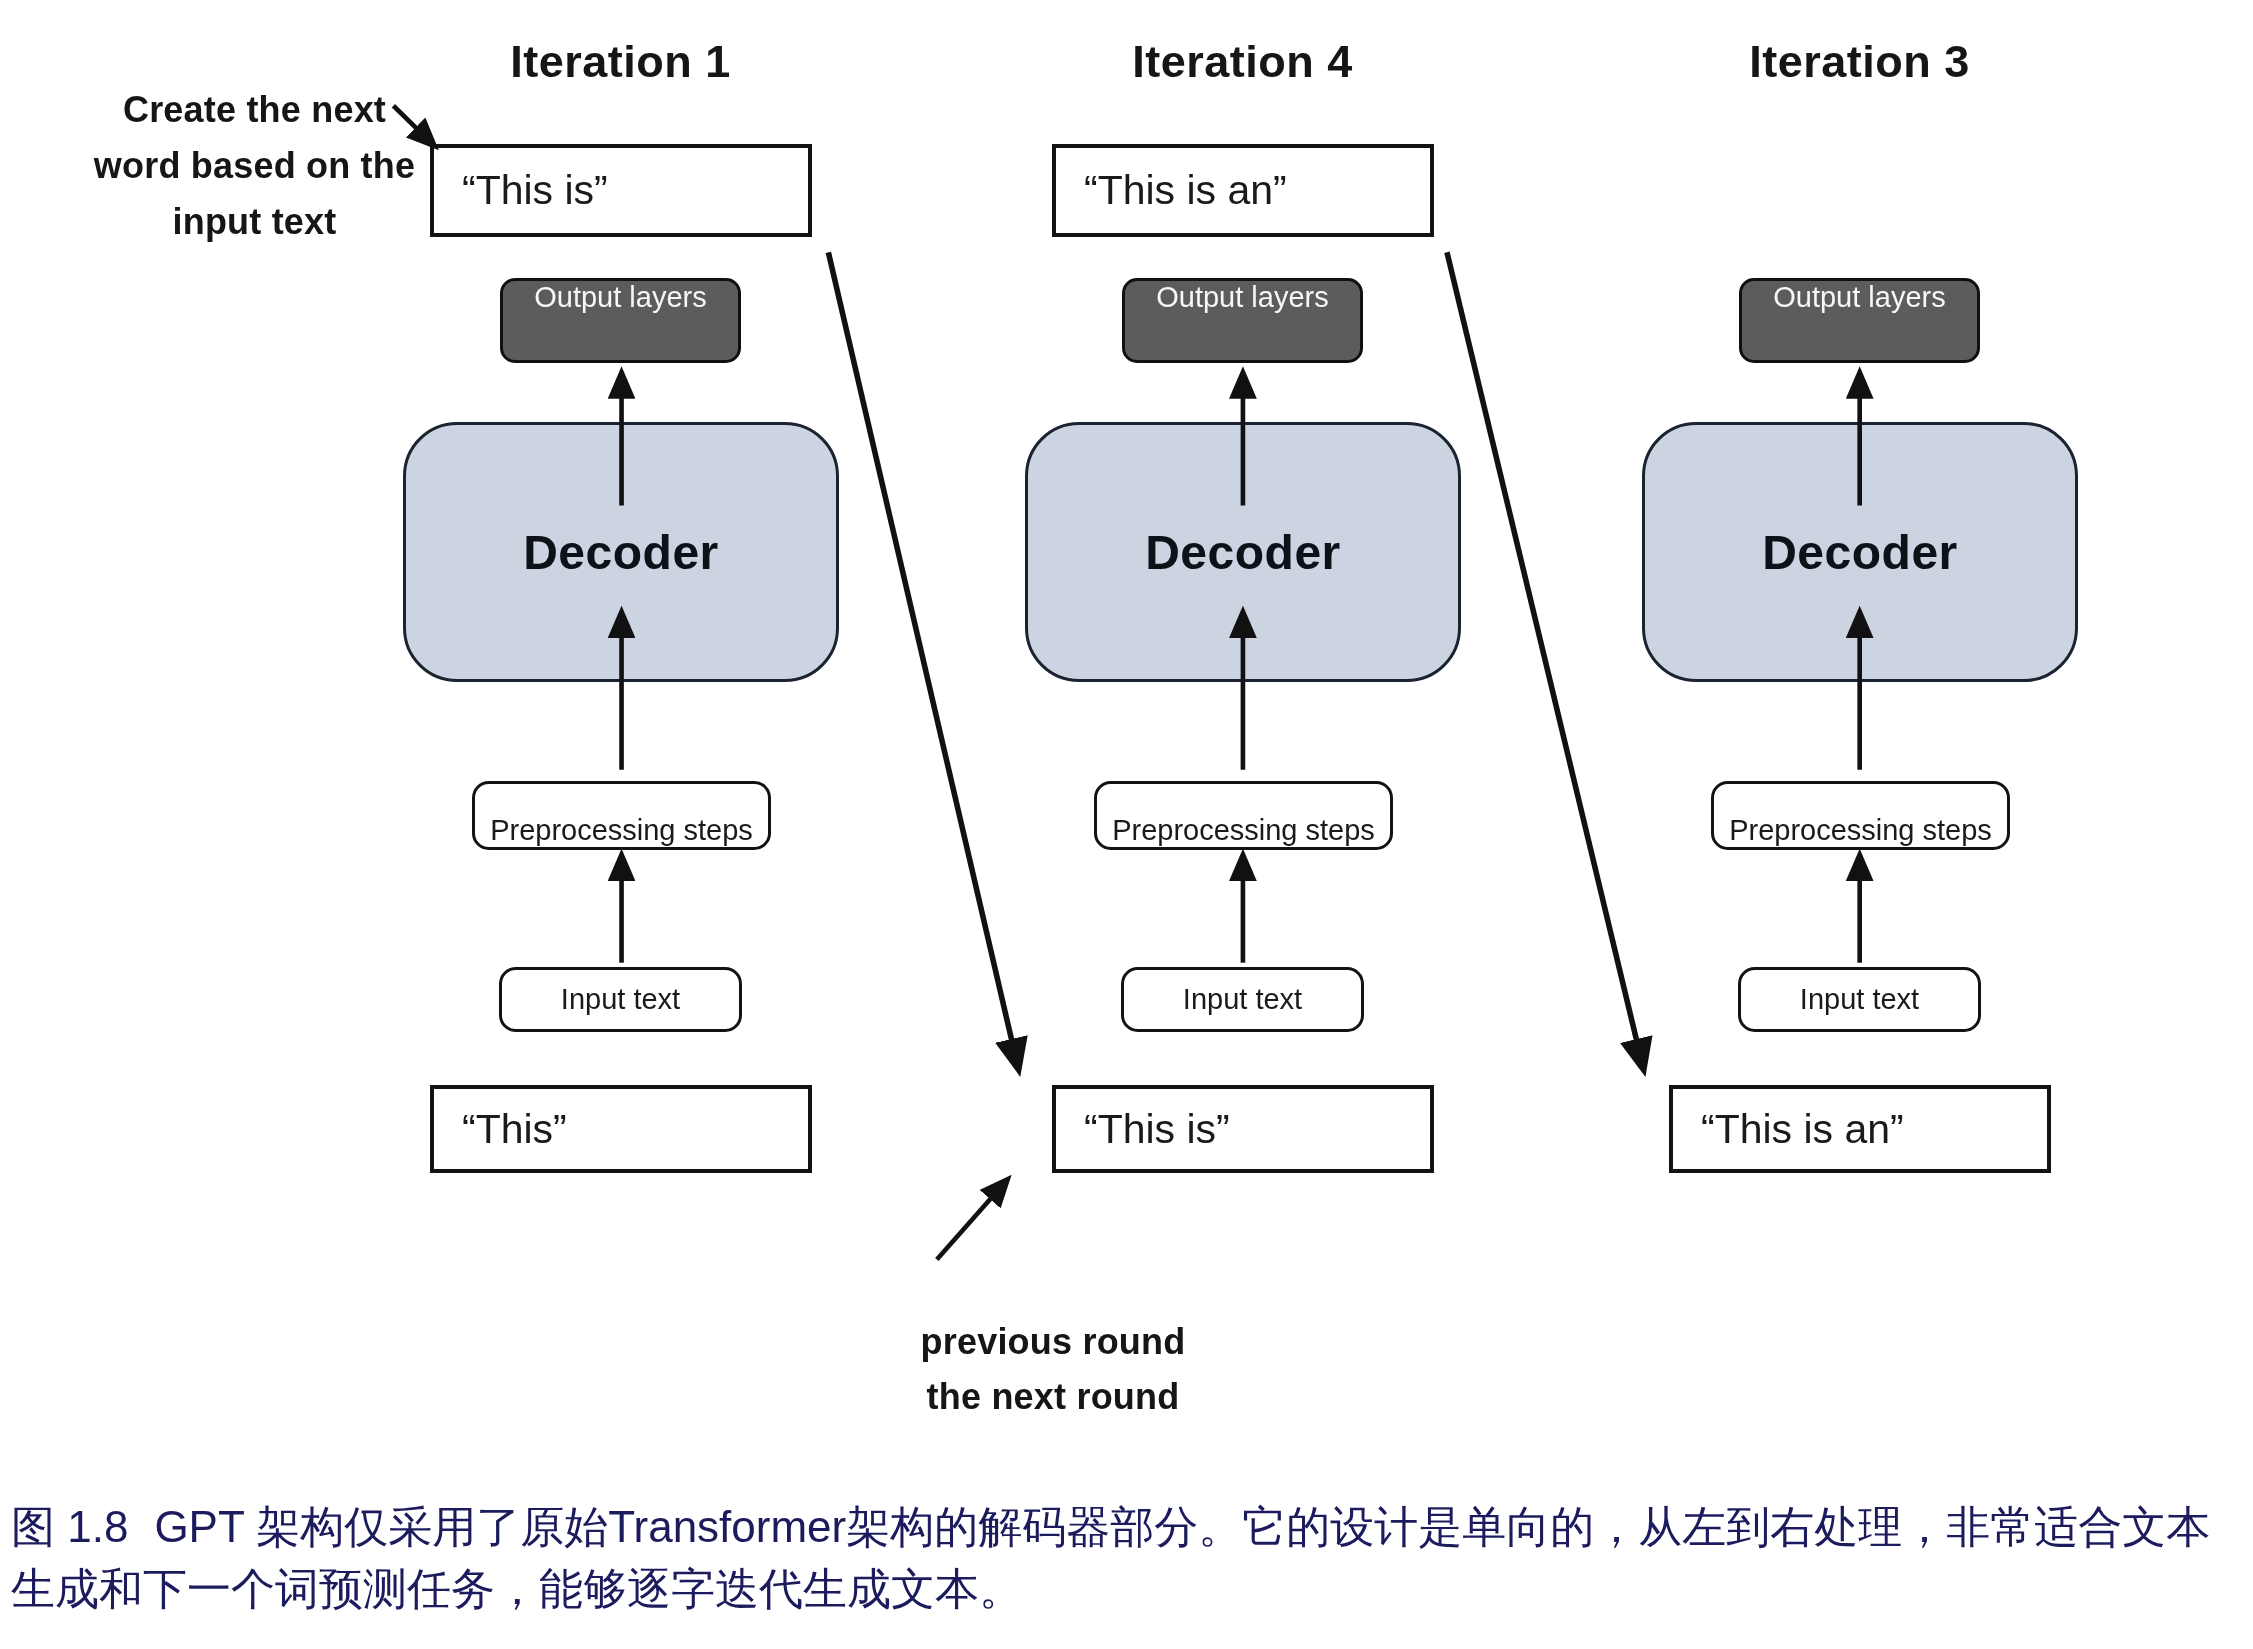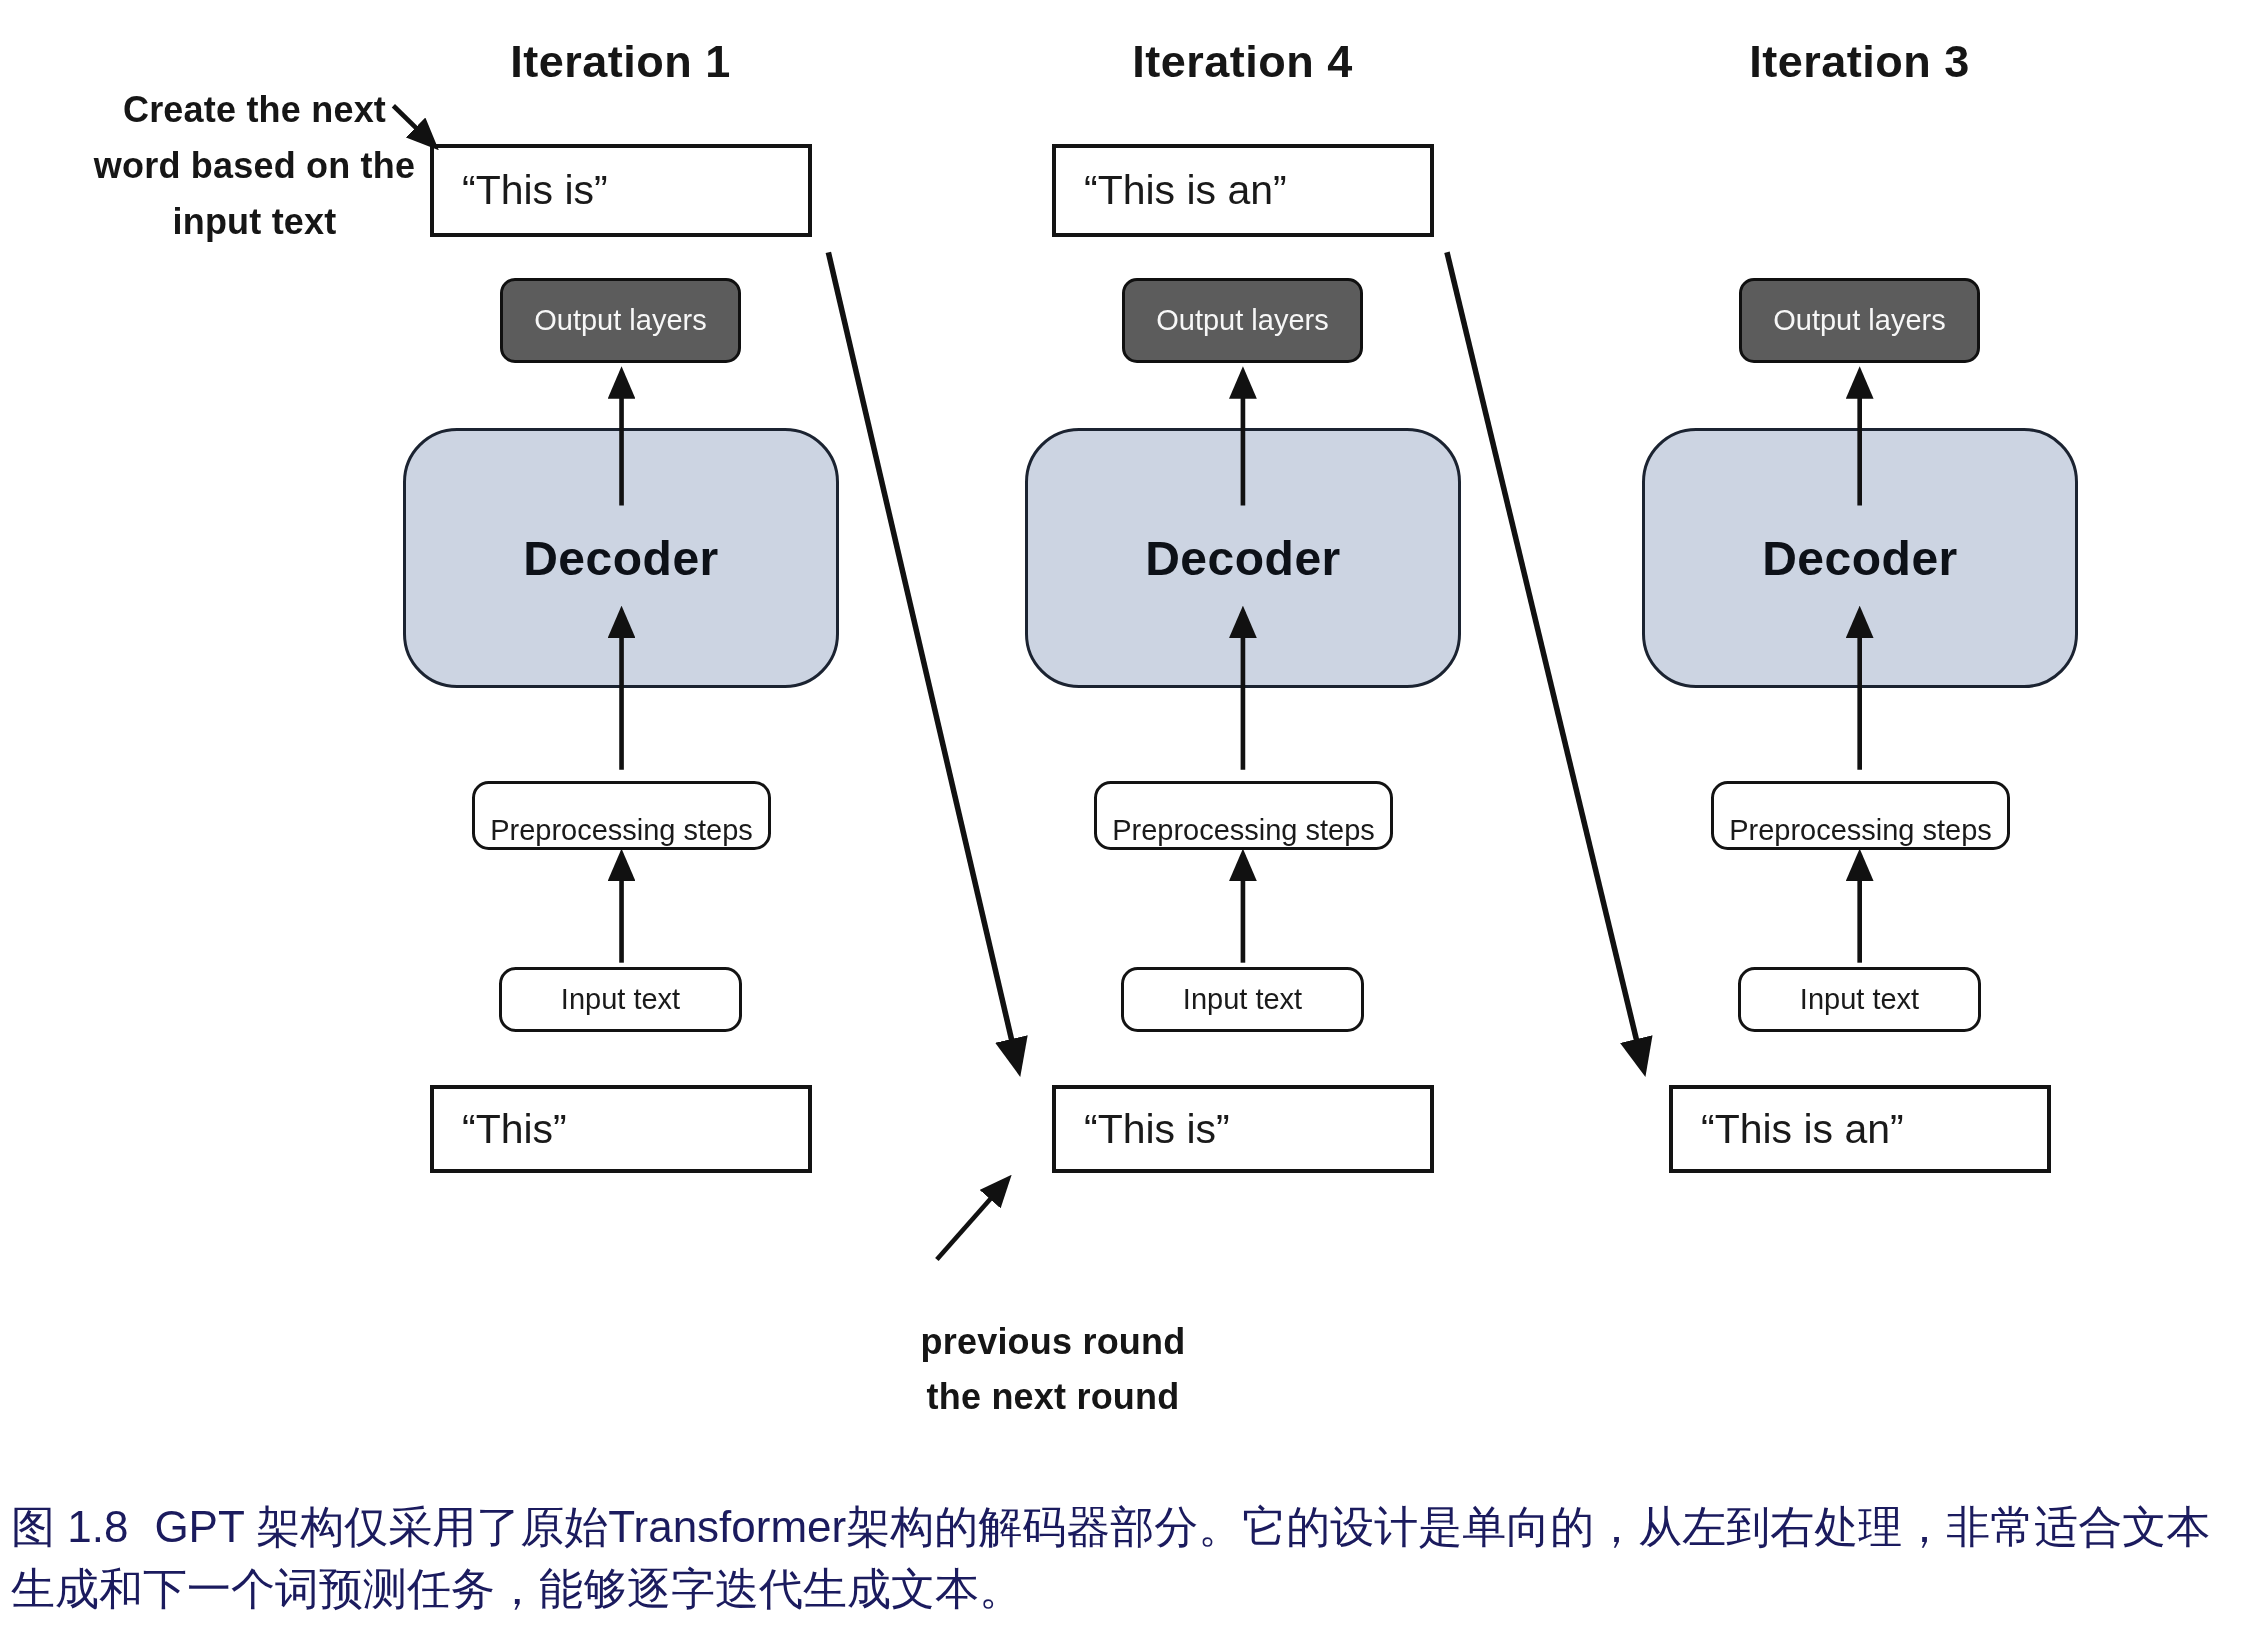--- a/index.html
+++ b/index.html
@@ -19,28 +19,28 @@
   .quote-box{
     position:absolute;left:calc(var(--cx) - 191px);width:382px;height:93px;
     background:#ffffff;border:4.6px solid #131313;box-sizing:border-box;
     display:flex;align-items:center;padding-left:28px;font-size:41px;color:#1a1a1a;
   }
   .quote-top{top:144px;}
   .quote-bottom{top:1085px;height:88px;}
   .output-layers{
     position:absolute;top:278px;left:calc(var(--cx) - 121px);width:241px;height:85px;
     background:#5c5c5c;border:3.7px solid #101010;border-radius:15px;box-sizing:border-box;
-    display:flex;align-items:center;justify-content:center;
+    display:flex;justify-content:center;
     color:#f7f7f7;font-size:29px;
   }
   .decoder{
     position:absolute;top:422px;left:calc(var(--cx) - 218px);width:436px;height:260px;
     background:#ccd4e2;border:3.7px solid #1b2331;border-radius:54px;box-sizing:border-box;
     display:flex;align-items:center;justify-content:center;
-    font-size:48px;font-weight:bold;color:#0d1118;letter-spacing:0.5px;margin-top:6px;
+    font-size:48px;font-weight:bold;color:#0d1118;letter-spacing:0.5px;
   }
   .preproc{
     position:absolute;top:781px;left:calc(var(--cx) - 149px);width:299px;height:69px;
     background:#ffffff;border:3.7px solid #131313;border-radius:16.7px;box-sizing:border-box;
     display:flex;align-items:flex-end;justify-content:center;font-size:29px;color:#1a1a1a;
   }
   .input-box{
     position:absolute;top:967px;left:calc(var(--cx) - 122px);width:243px;height:65px;
     background:#ffffff;border:3.7px solid #131313;border-radius:16.7px;box-sizing:border-box;
     display:flex;align-items:center;justify-content:center;font-size:29px;color:#1a1a1a;

